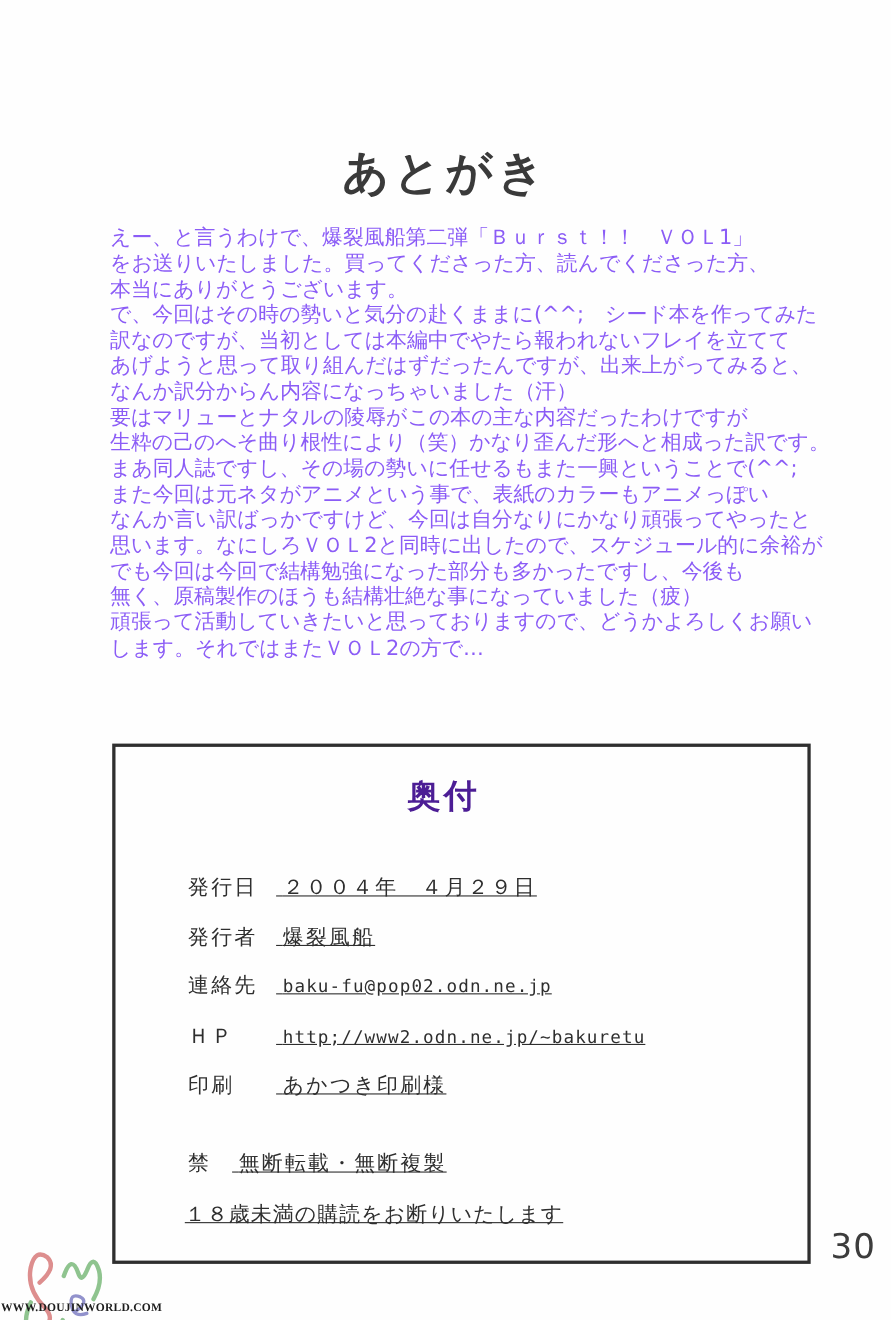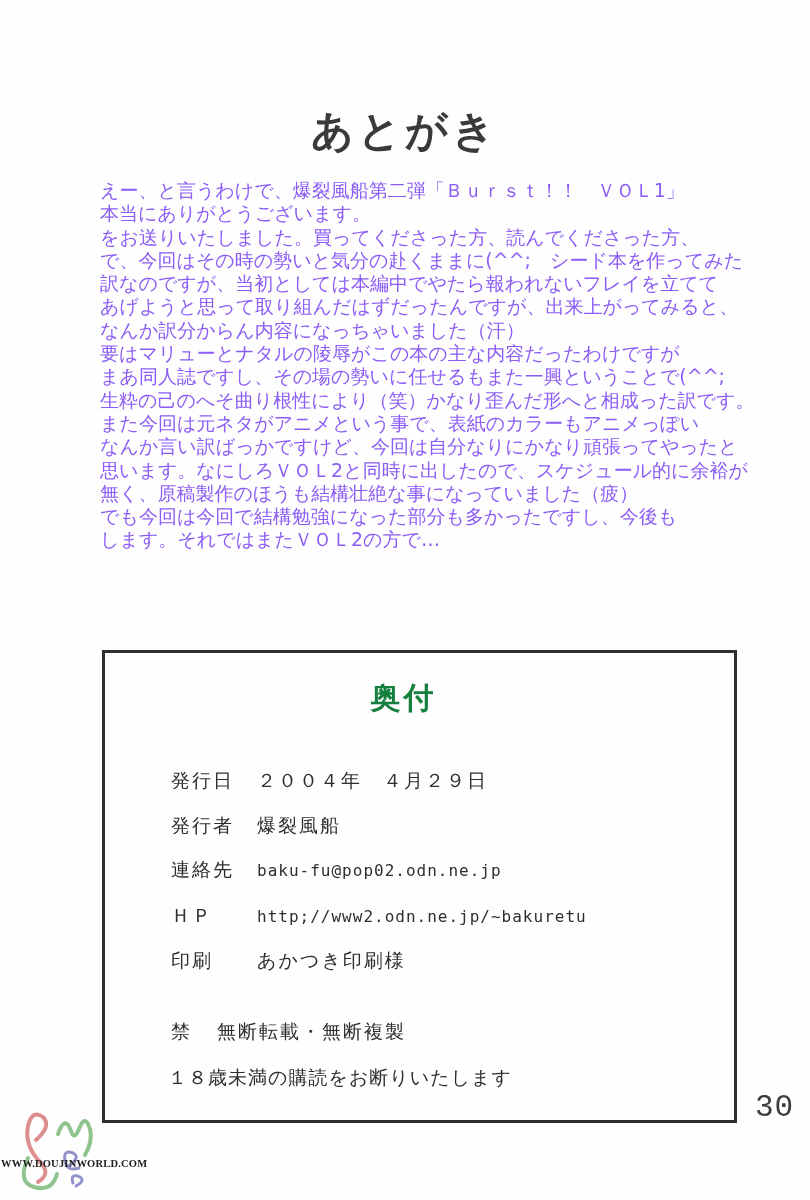--- a/index.html
+++ b/index.html
@@ -2,21 +2,21 @@
 <html><head>
 <meta charset="utf-8">
 <style>
   html,body{margin:0;padding:0;}
   body{
     width:810px;height:1200px;position:relative;overflow:hidden;
     background:#fefefe;
     font-family:"DejaVu Sans","Liberation Sans",sans-serif;
     color:#2d2d2d;
   }
-  .page{position:absolute;inset:0;}
+  .page{position:absolute;inset:0;margin-top:26px;}
 
   
   .title{
     position:absolute;top:103px;left:0;width:810px;
     margin:0;text-align:center;
     font-size:42px;font-weight:600;letter-spacing:4px;
     color:#3a3a3a;
   }
 
   
@@ -28,25 +28,25 @@
   .afterword .line{height:23.3px;}
 
   
   .colophon{
     position:absolute;left:102px;top:650px;width:629px;height:467px;
     border:3px solid #2f2f2f;background:transparent;
   }
   .colophon-title{
     position:absolute;top:25px;left:0;width:100%;
     text-align:center;padding-right:32px;box-sizing:border-box;
-    font-size:30px;font-weight:600;letter-spacing:3px;color:#15803d;
+    font-size:30px;font-weight:600;letter-spacing:3px;color:#4c1d95;
   }
   .crow{
     position:absolute;left:66px;white-space:nowrap;
-    font-size:19px;color:#2e2e2e;
+    font-size:19px;color:#2e2e2e;text-decoration:underline;
   }
   .clabel{
     display:inline-block;min-width:80px;letter-spacing:2px;font-weight:500;
   }
   .cvalue{letter-spacing:2px;}
   .cvalue.mono{
     font-family:"DejaVu Sans Mono","Liberation Mono",monospace;
     font-size:16px;letter-spacing:1px;font-weight:500;
   }
   .crow.r0{top:115px;}
@@ -54,21 +54,21 @@
   .crow.r2{top:204px;}
   .crow.r3{top:250px;}
   .crow.r4{top:295px;}
   .crow.notice{top:366px;}
   .crow.notice .clabel{min-width:40px;}
   .crow.age{top:412px;left:63px;letter-spacing:1px;}
 
   
   .pageno{
     position:absolute;left:755px;top:1090px;
-    font-size:31px;color:#3c3c3c;letter-spacing:1px;font-family:Liberation Mono, monospace;
+    font-size:31px;color:#3c3c3c;letter-spacing:1px;
   }
 
   
   .watermark{position:absolute;left:0;top:1082px;width:135px;height:118px;}
   .watermark svg{position:absolute;left:6px;top:18px;}
   .wm-text{
     position:absolute;left:1px;top:76px;width:104px;
     font-family:"Liberation Serif","DejaVu Serif",serif;
     font-size:10.5px;font-weight:700;letter-spacing:0.2px;
     color:#1d1d1d;white-space:nowrap;
@@ -76,34 +76,35 @@
 </style>
 </head>
 <body>
 
 <div class="page">
 
   <h1 class="title">あとがき</h1>
 
   <div class="afterword">
     <div class="line">えー、と言うわけで、爆裂風船第二弾「Ｂｕｒｓｔ！！　ＶＯＬ1」</div>
+    <div class="line">をお送りいたしました。買ってくださった方、読んでくださった方、</div>
     <div class="line">本当にありがとうございます。</div>
-    <div class="line">をお送りいたしました。買ってくださった方、読んでくださった方、</div>
     <div class="line">で、今回はその時の勢いと気分の赴くままに(^^;　シード本を作ってみた</div>
     <div class="line">訳なのですが、当初としては本編中でやたら報われないフレイを立てて</div>
     <div class="line">あげようと思って取り組んだはずだったんですが、出来上がってみると、</div>
     <div class="line">なんか訳分からん内容になっちゃいました（汗）</div>
     <div class="line">要はマリューとナタルの陵辱がこの本の主な内容だったわけですが</div>
+    <div class="line">生粋の己のへそ曲り根性により（笑）かなり歪んだ形へと相成った訳です。</div>
     <div class="line">まあ同人誌ですし、その場の勢いに任せるもまた一興ということで(^^;</div>
-    <div class="line">生粋の己のへそ曲り根性により（笑）かなり歪んだ形へと相成った訳です。</div>
     <div class="line">また今回は元ネタがアニメという事で、表紙のカラーもアニメっぽい</div>
     <div class="line">なんか言い訳ばっかですけど、今回は自分なりにかなり頑張ってやったと</div>
     <div class="line">思います。なにしろＶＯＬ2と同時に出したので、スケジュール的に余裕が</div>
+    <div class="line">でも今回は今回で結構勉強になった部分も多かったですし、今後も</div>
     <div class="line">無く、原稿製作のほうも結構壮絶な事になっていました（疲）</div>
-    <div class="line">でも今回は今回で結構勉強になった部分も多かったですし、今後も</div>
+    <div class="line">頑張って活動していきたいと思っておりますので、どうかよろしくお願い</div>
     <div class="line">します。それではまたＶＯＬ2の方で…</div>
   </div>
 
   <div class="colophon">
     <div class="colophon-title">奥付</div>
 
     <div class="crow r0">
       <span class="clabel">発行日</span>
       <span class="cvalue">２００４年　４月２９日</span>
     </div>

